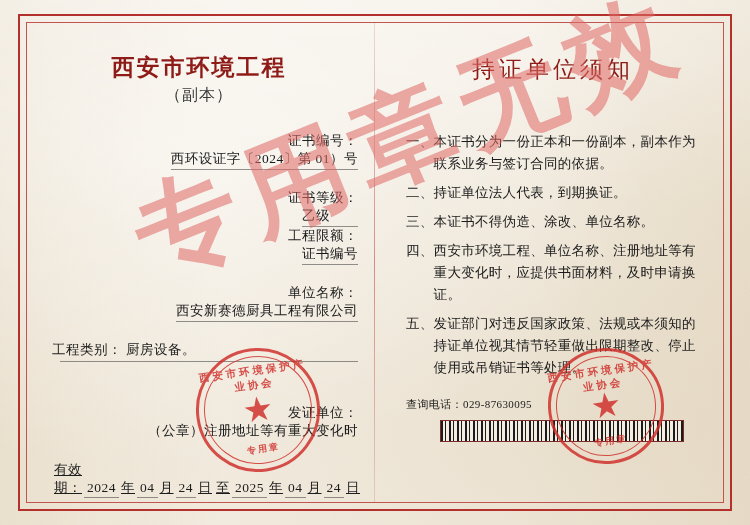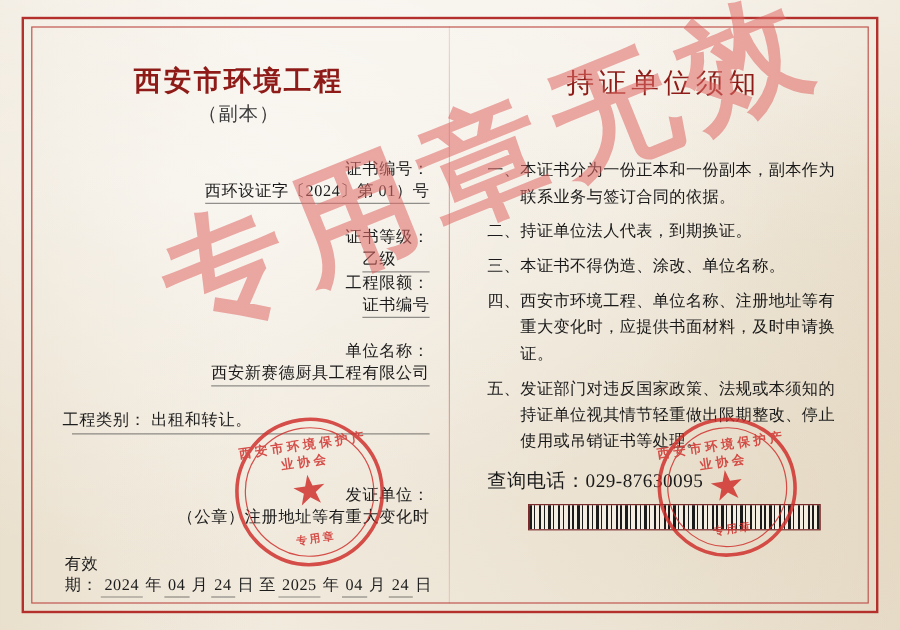--- a/index.html
+++ b/index.html
@@ -141,21 +141,21 @@
   }
   .validity {
     margin-top: 20px;
     display: flex;
     align-items: flex-end;
     font-size: 13.5px;
     letter-spacing: 0.5px;
     color: #1d1d1d;
   }
   .v-seg { border-bottom: 1px solid rgba(60,60,60,0.55); padding: 0 3px 1px 3px; }
-  .v-txt { padding: 0 2px 1px 2px; }
+  .v-txt { padding: 0 2px 1px 2px; text-decoration: underline; }
 
   
   .right {
     position: absolute;
     left: 392px;
     top: 36px;
     width: 318px;
     height: 452px;
   }
   .right-title {
@@ -181,21 +181,21 @@
     letter-spacing: 0.3px;
   }
   .n-num { white-space: nowrap; }
   .n-text { flex: 1; }
 
   .contact {
     position: absolute;
     left: 14px;
     right: 6px;
     bottom: 76px;
-    font-size: 16px;
+    font-size: 11px;
     color: #1a1a1a;
     letter-spacing: 0.4px;
   }
   .qr-box {
     position: absolute;
     left: 48px;
     right: 26px;
     bottom: 46px;
     height: 22px;
     border: 1px solid #7a2b2b;
@@ -299,21 +299,21 @@
       </div>
 
       <div class="field-row">
         <span class="f-label">单位名称：</span>
         <span class="f-value">西安新赛德厨具工程有限公司</span>
       </div>
 
       <div class="multiline">
         <span class="f-label">工程类别：</span>
         <span class="ml-lines">
-          <span class="ml-line second" style="display:block">出租和转让。</span>
+          <span class="ml-line second" style="display:block">厨房设备。</span>
         </span>
       </div>
 
       <div class="field-row issuer">
         <span class="f-label">发证单位：</span>
         <span class="f-value nb">（公章）注册地址等有重大变化时</span>
       </div>
 
       <div class="validity">
         <span class="v-txt">有效期：</span>

